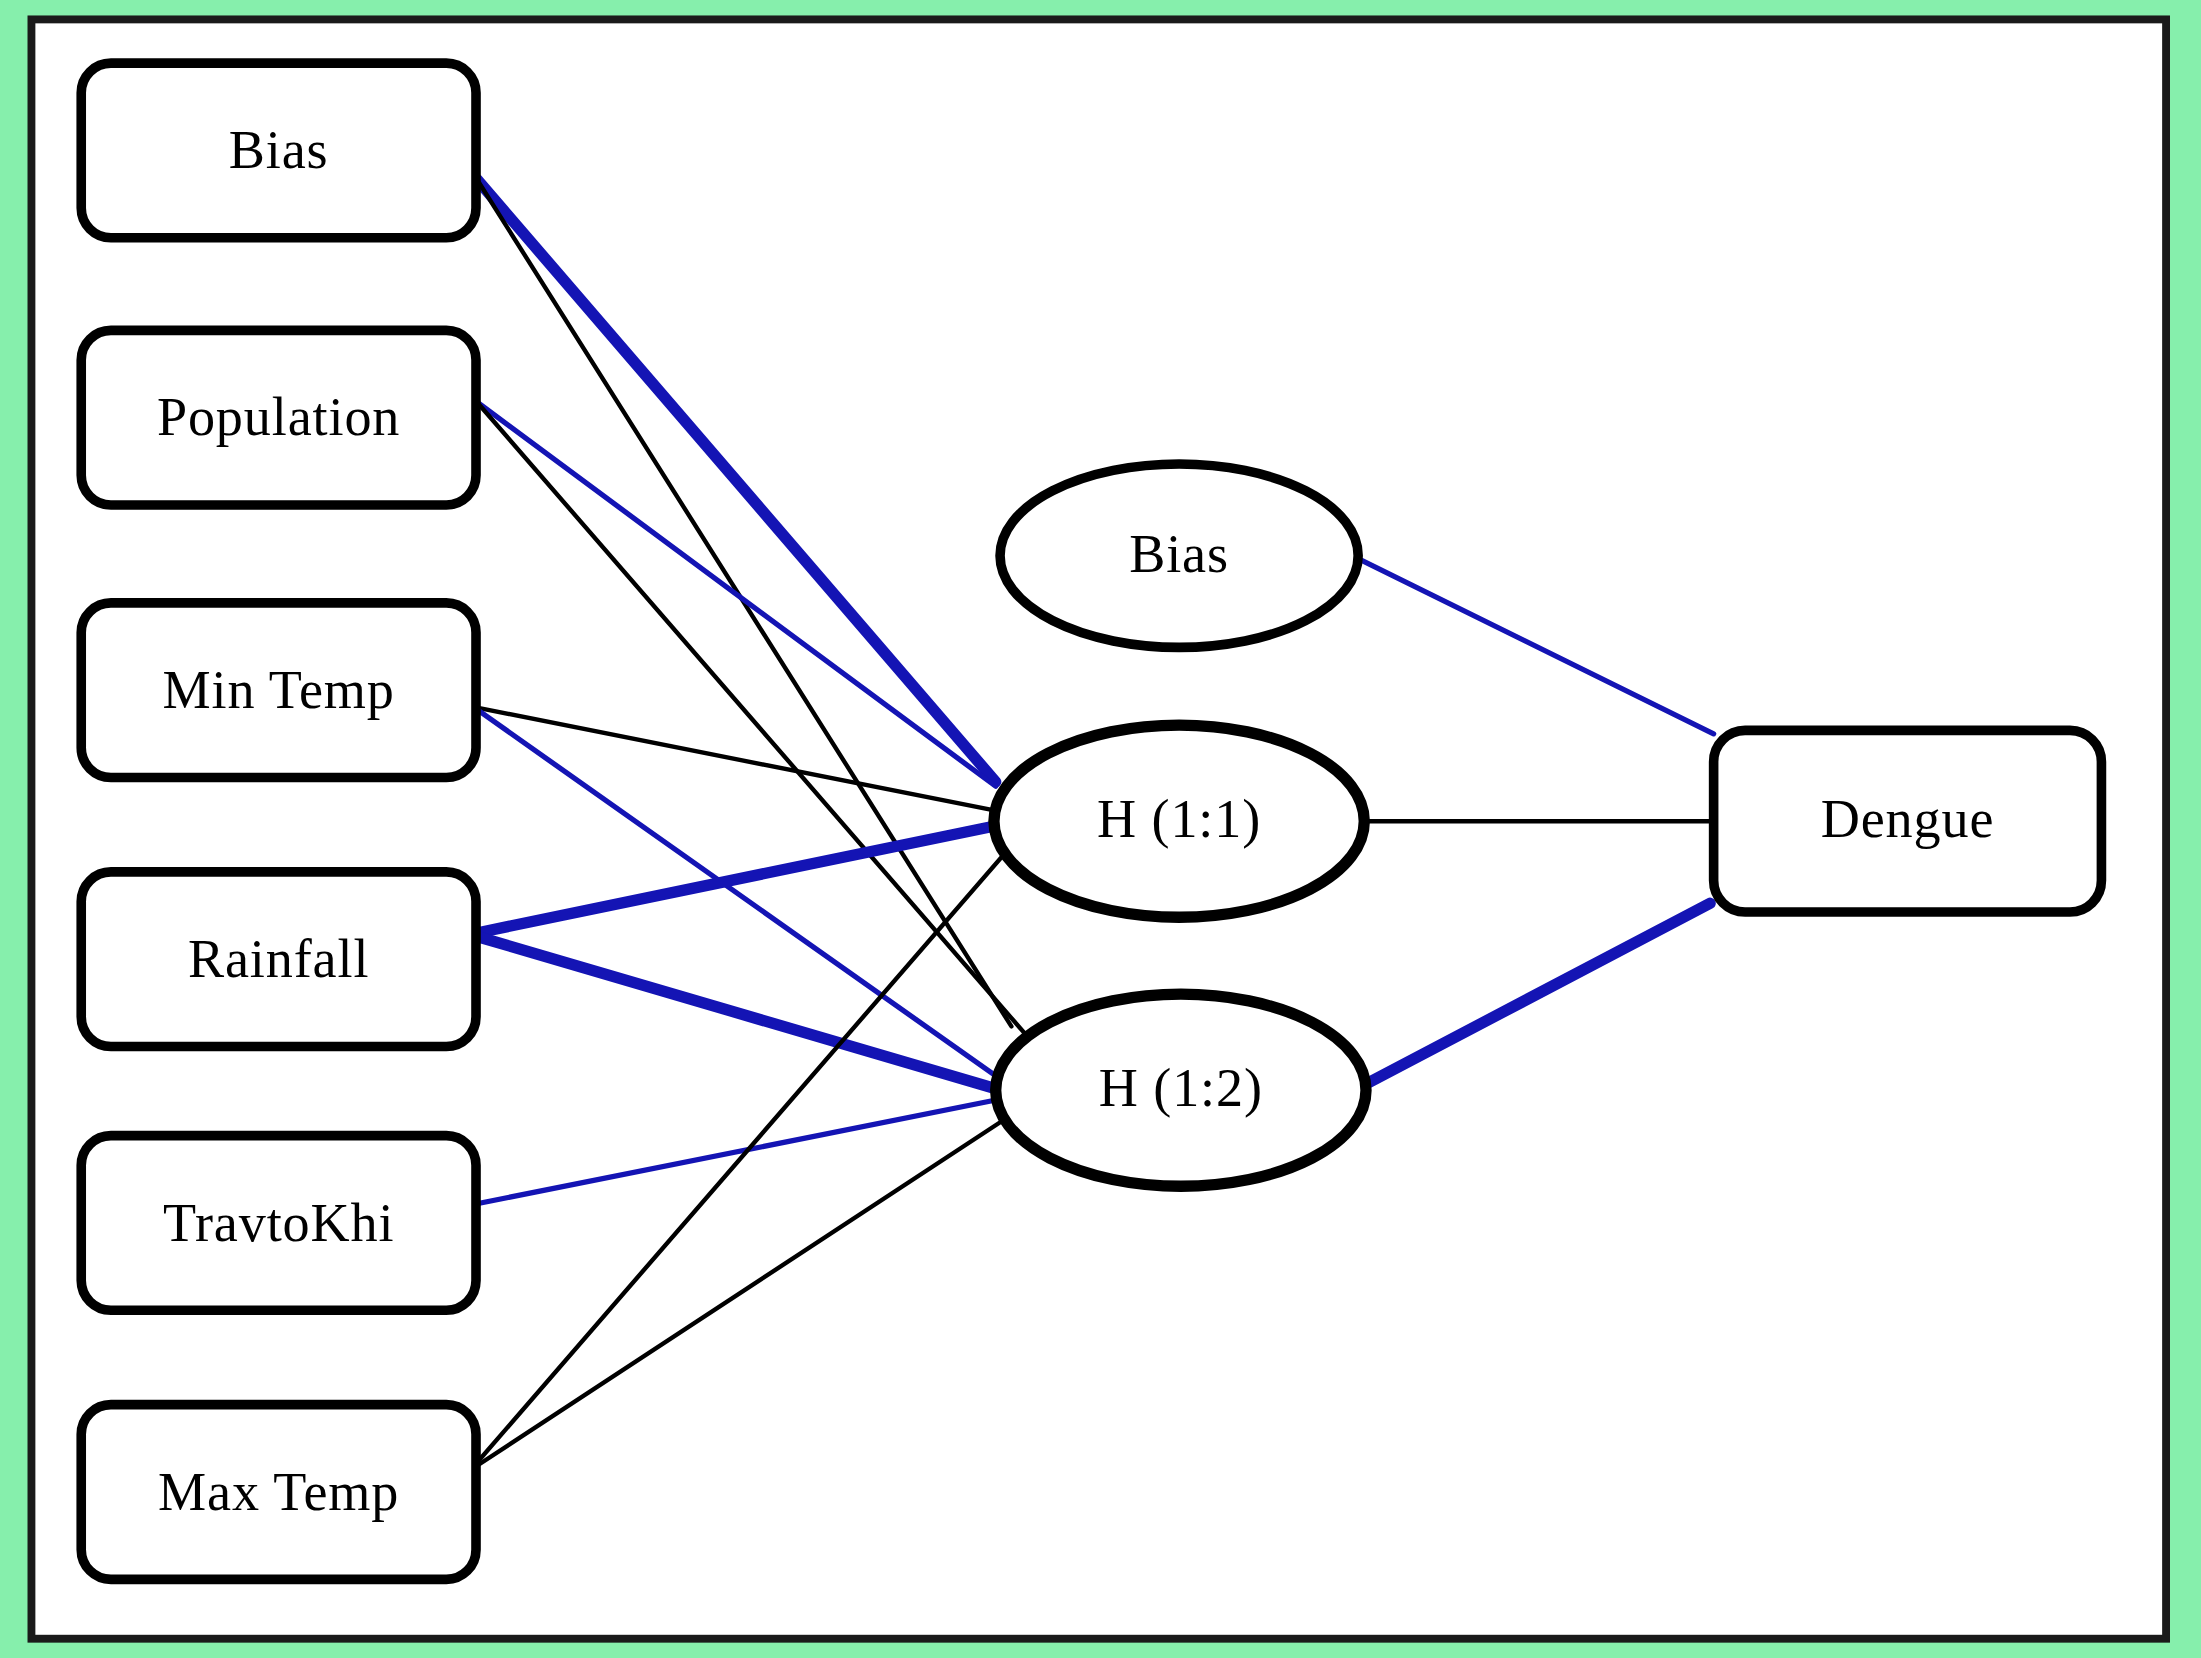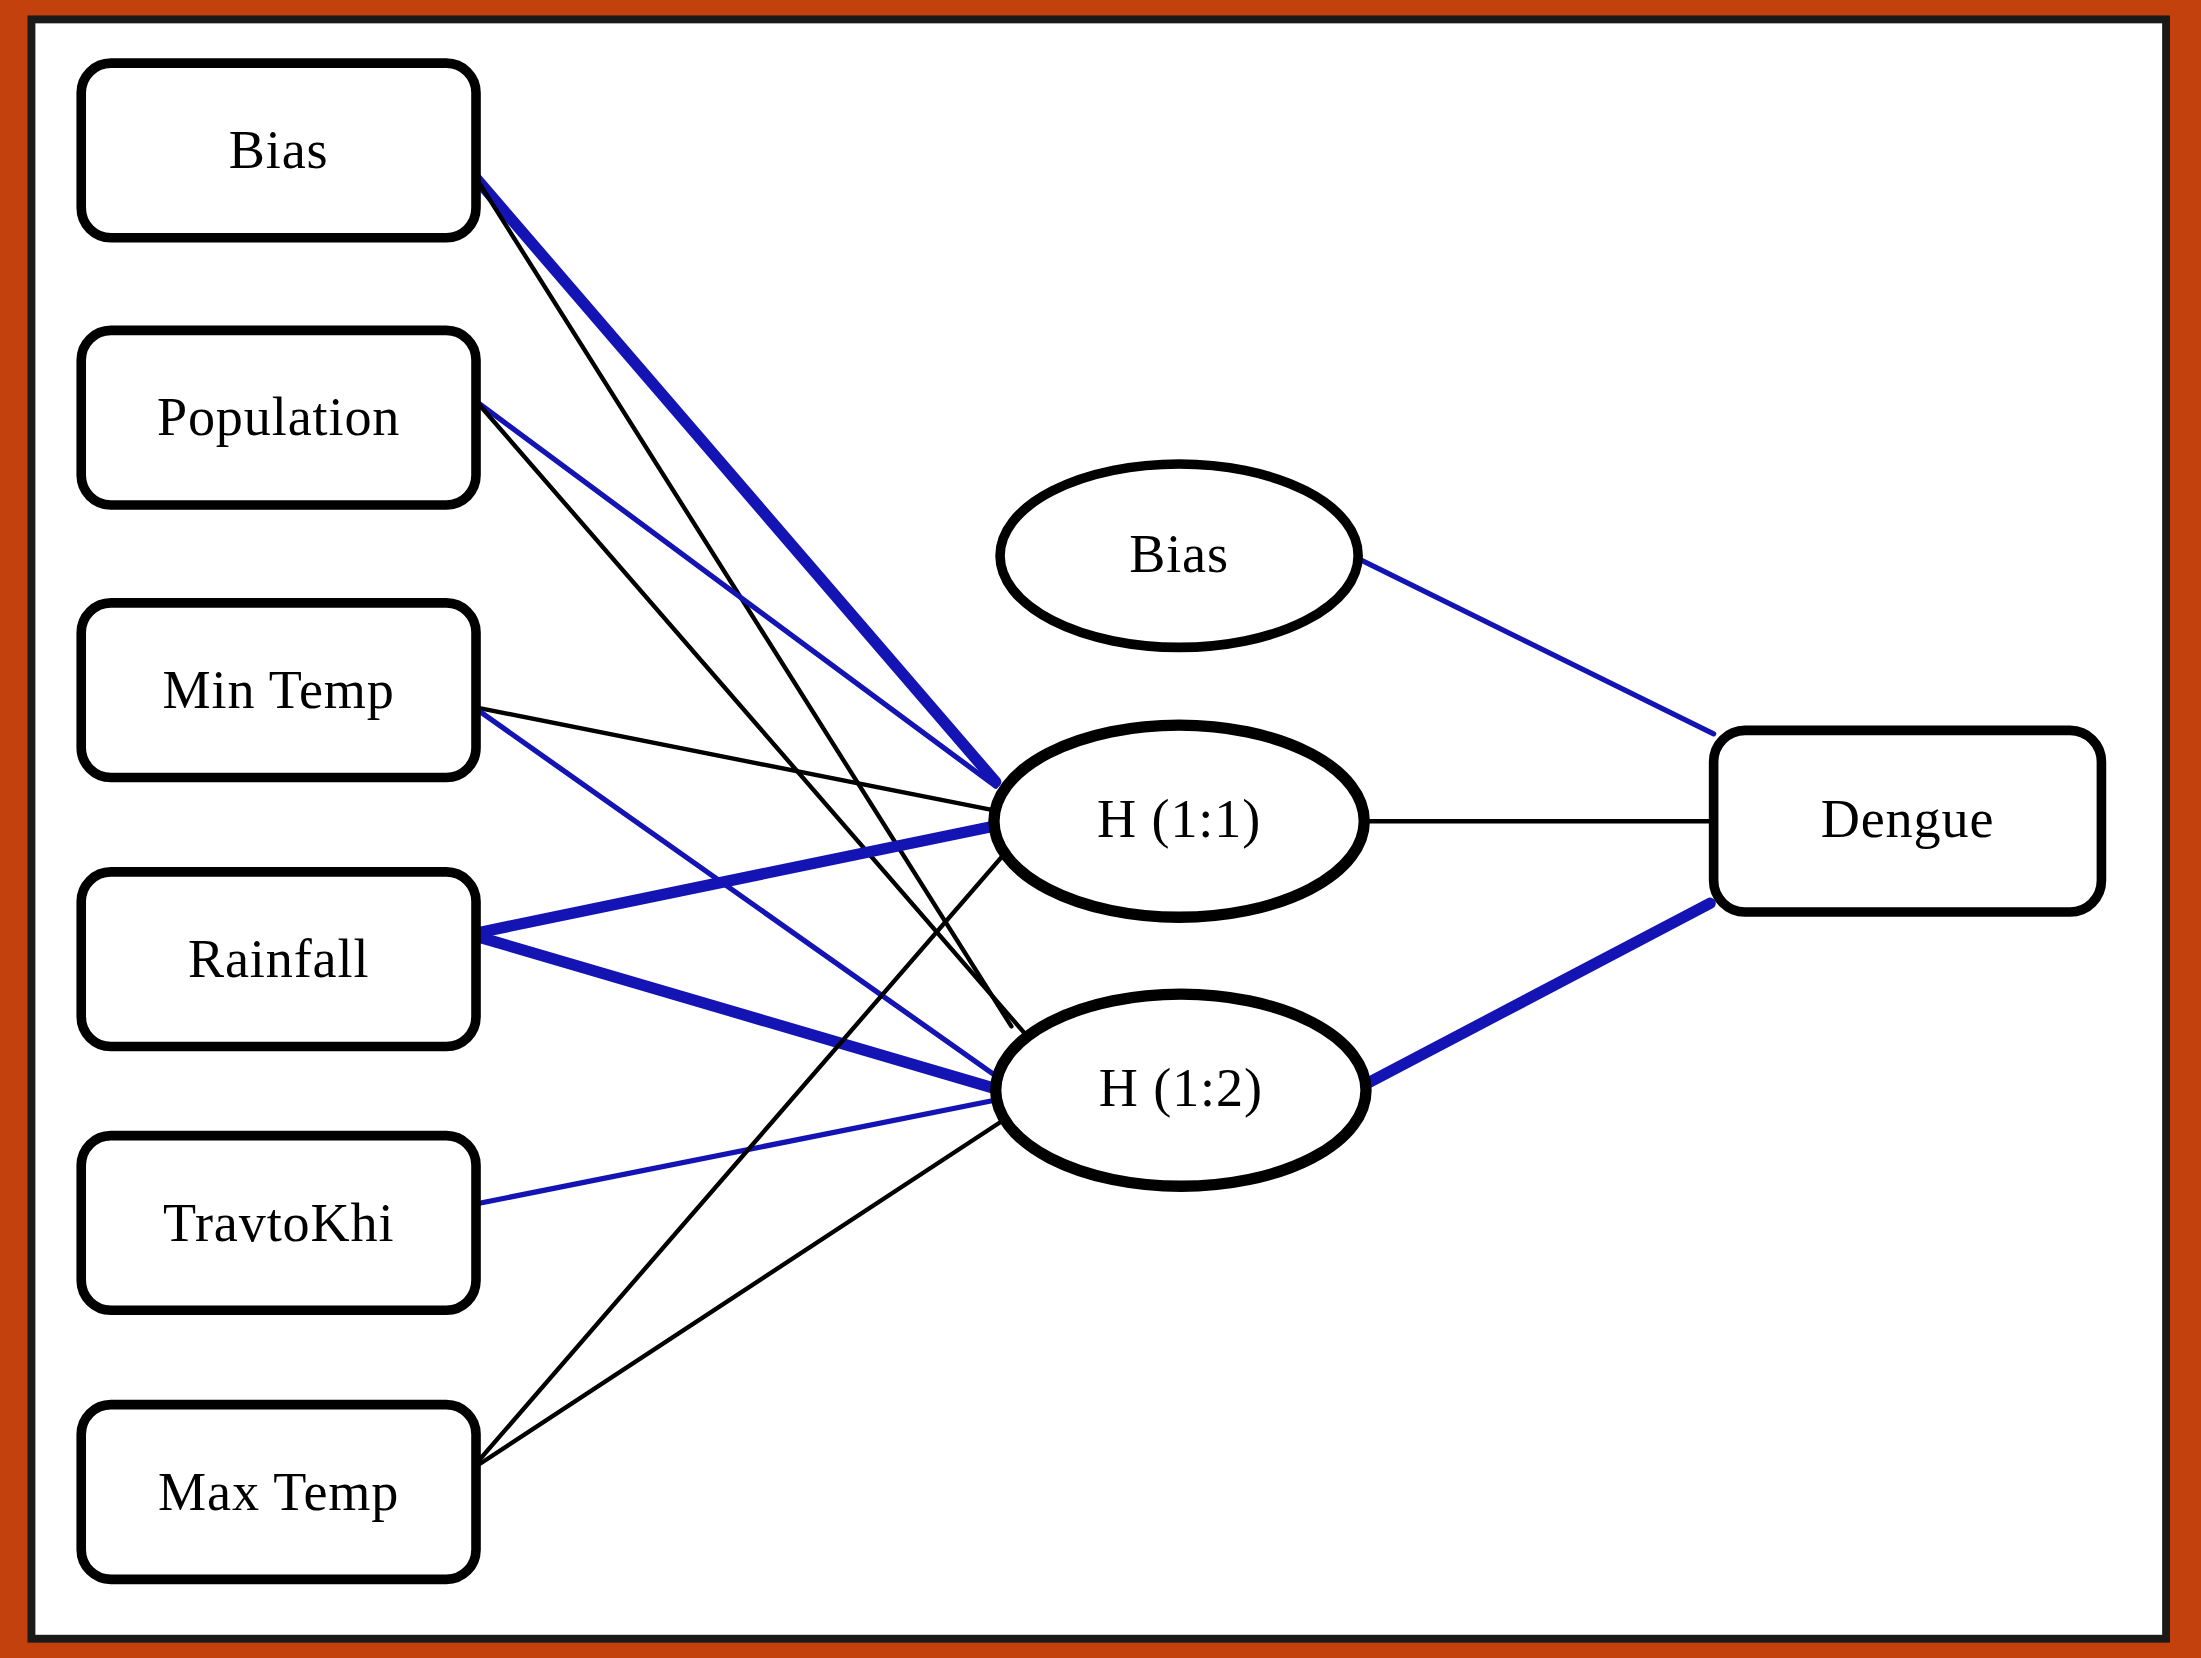--- a/index.html
+++ b/index.html
@@ -8,21 +8,21 @@
     padding: 0;
     background: #ffffff;
   }
   body {
     font-family: "Liberation Serif", "DejaVu Serif", serif;
   }
   #canvas {
     position: relative;
     width: 2201px;
     height: 1659px;
-    background: #c2410c;
+    background: #86efac;
     overflow: hidden;
   }
   svg.diagram {
     position: absolute;
     left: 0;
     top: 0;
     width: 2201px;
     height: 1659px;
     display: block;
   }

